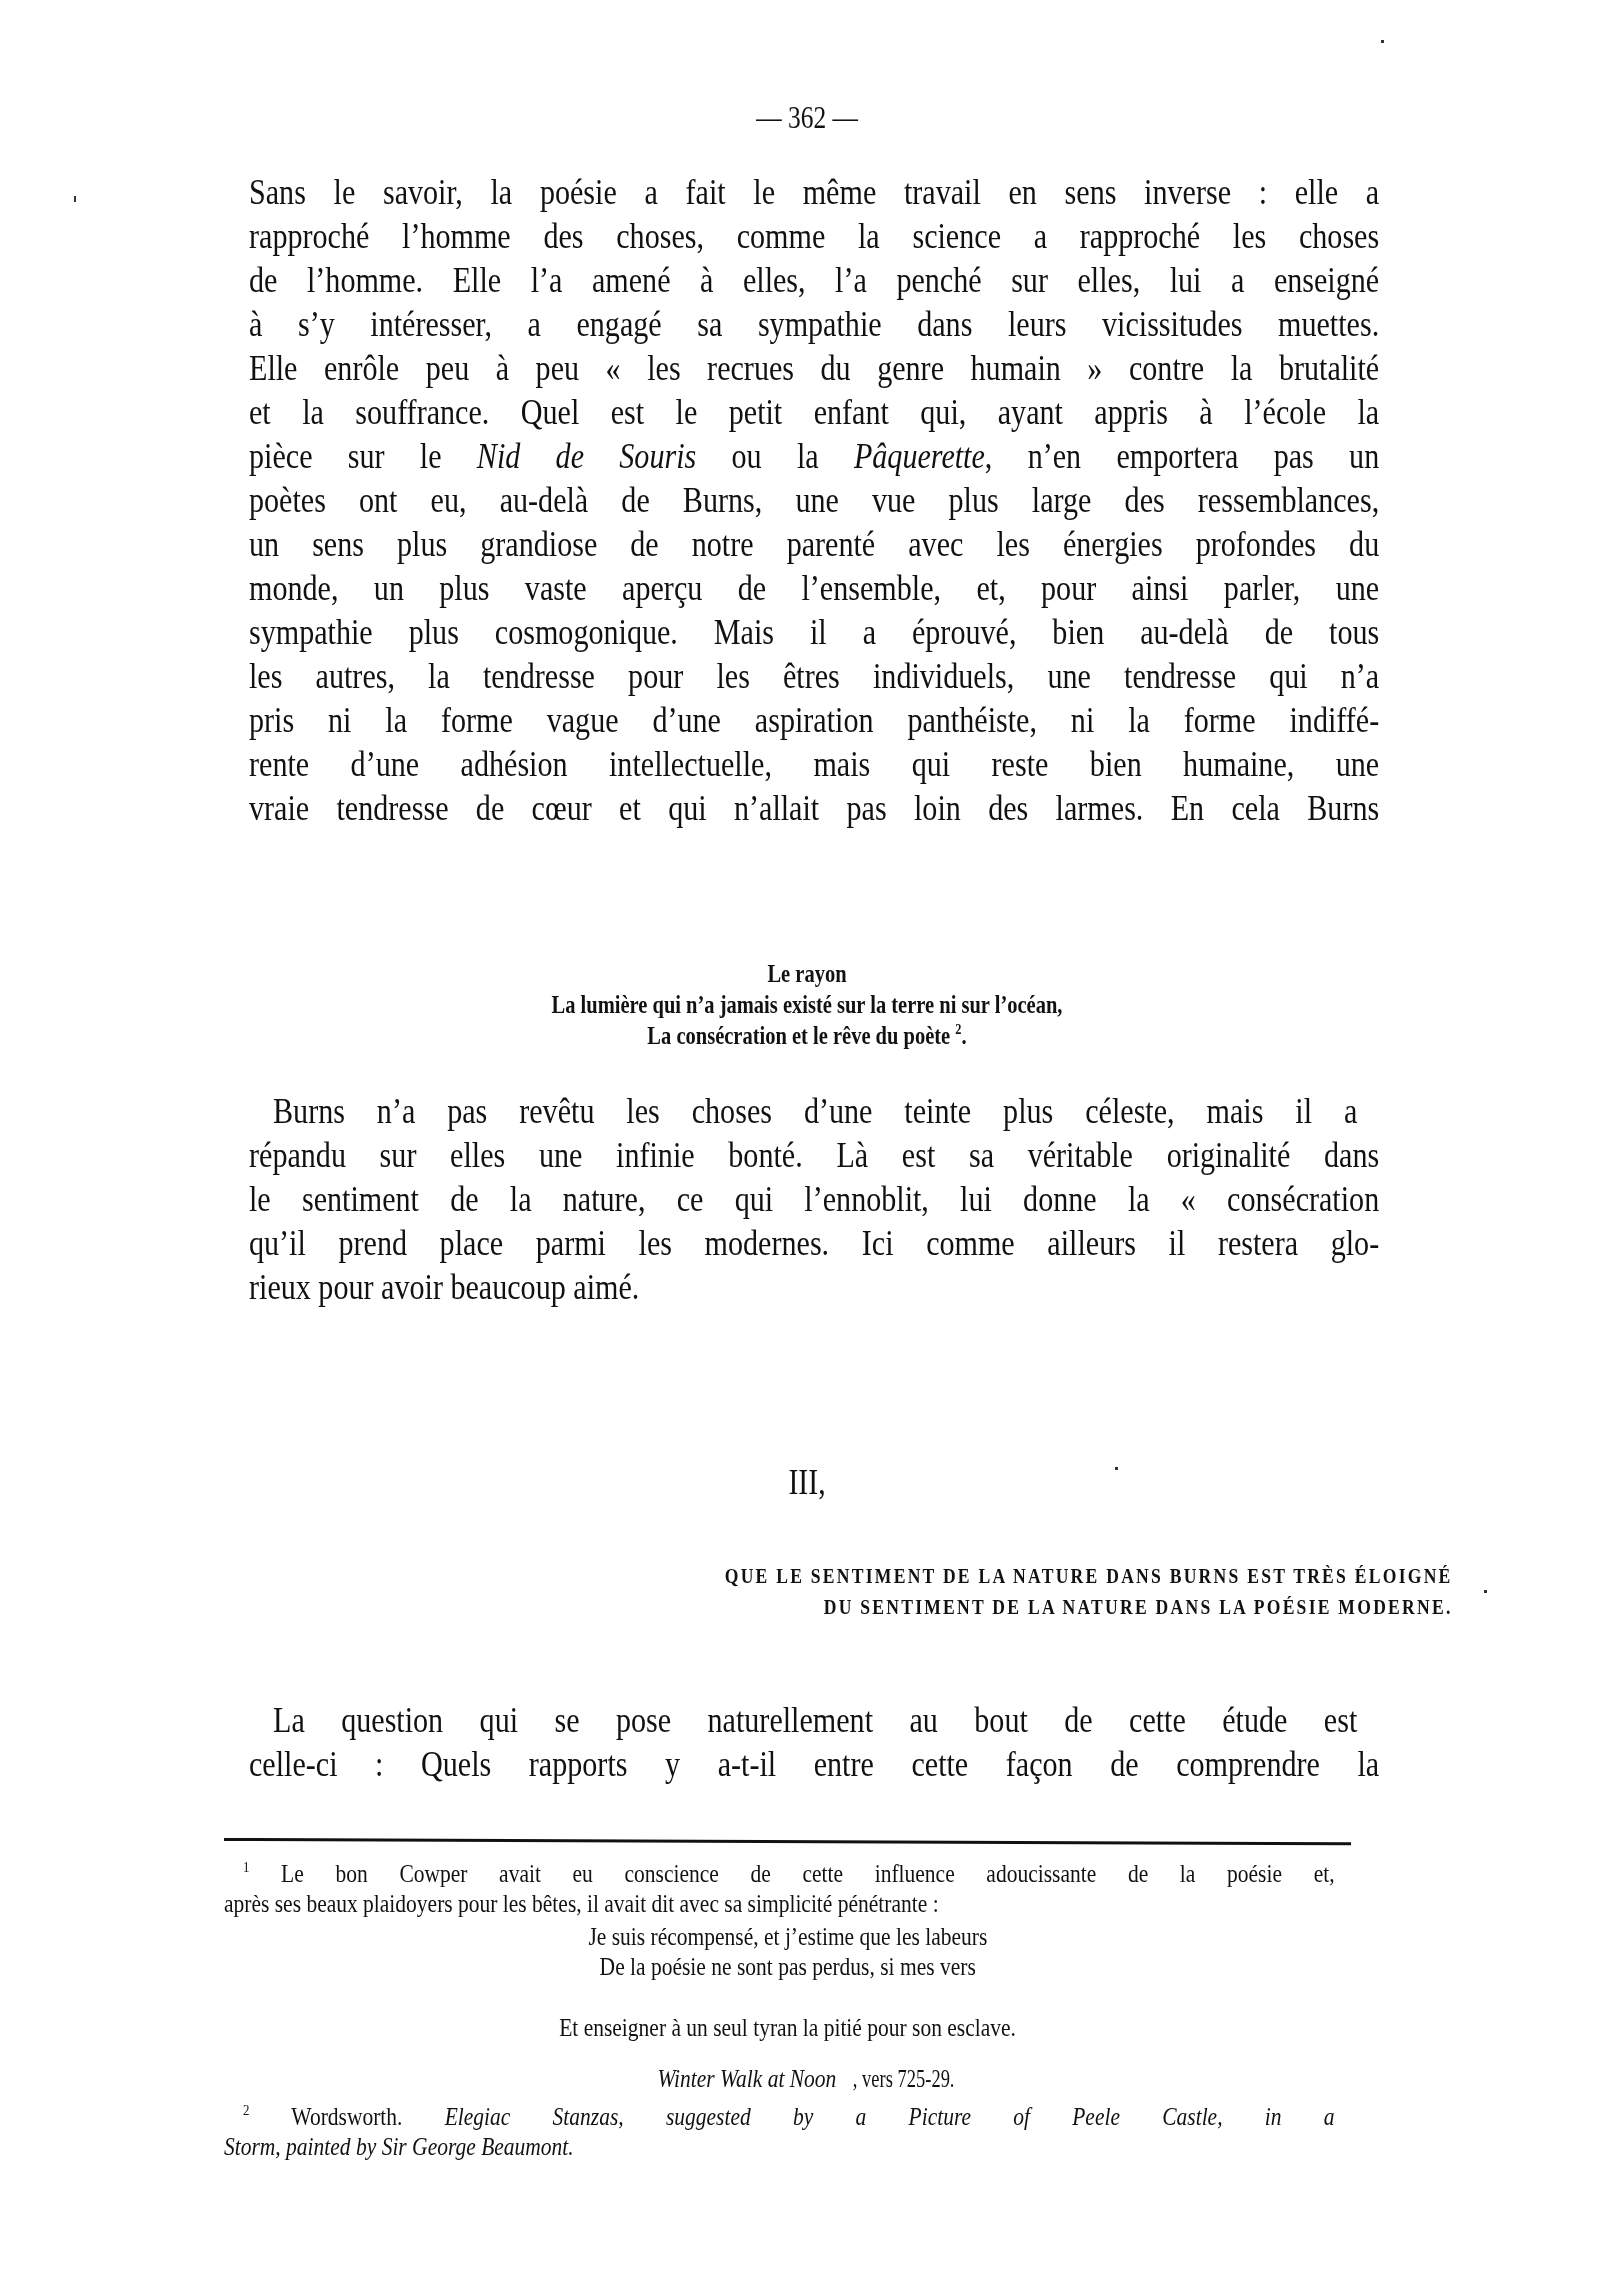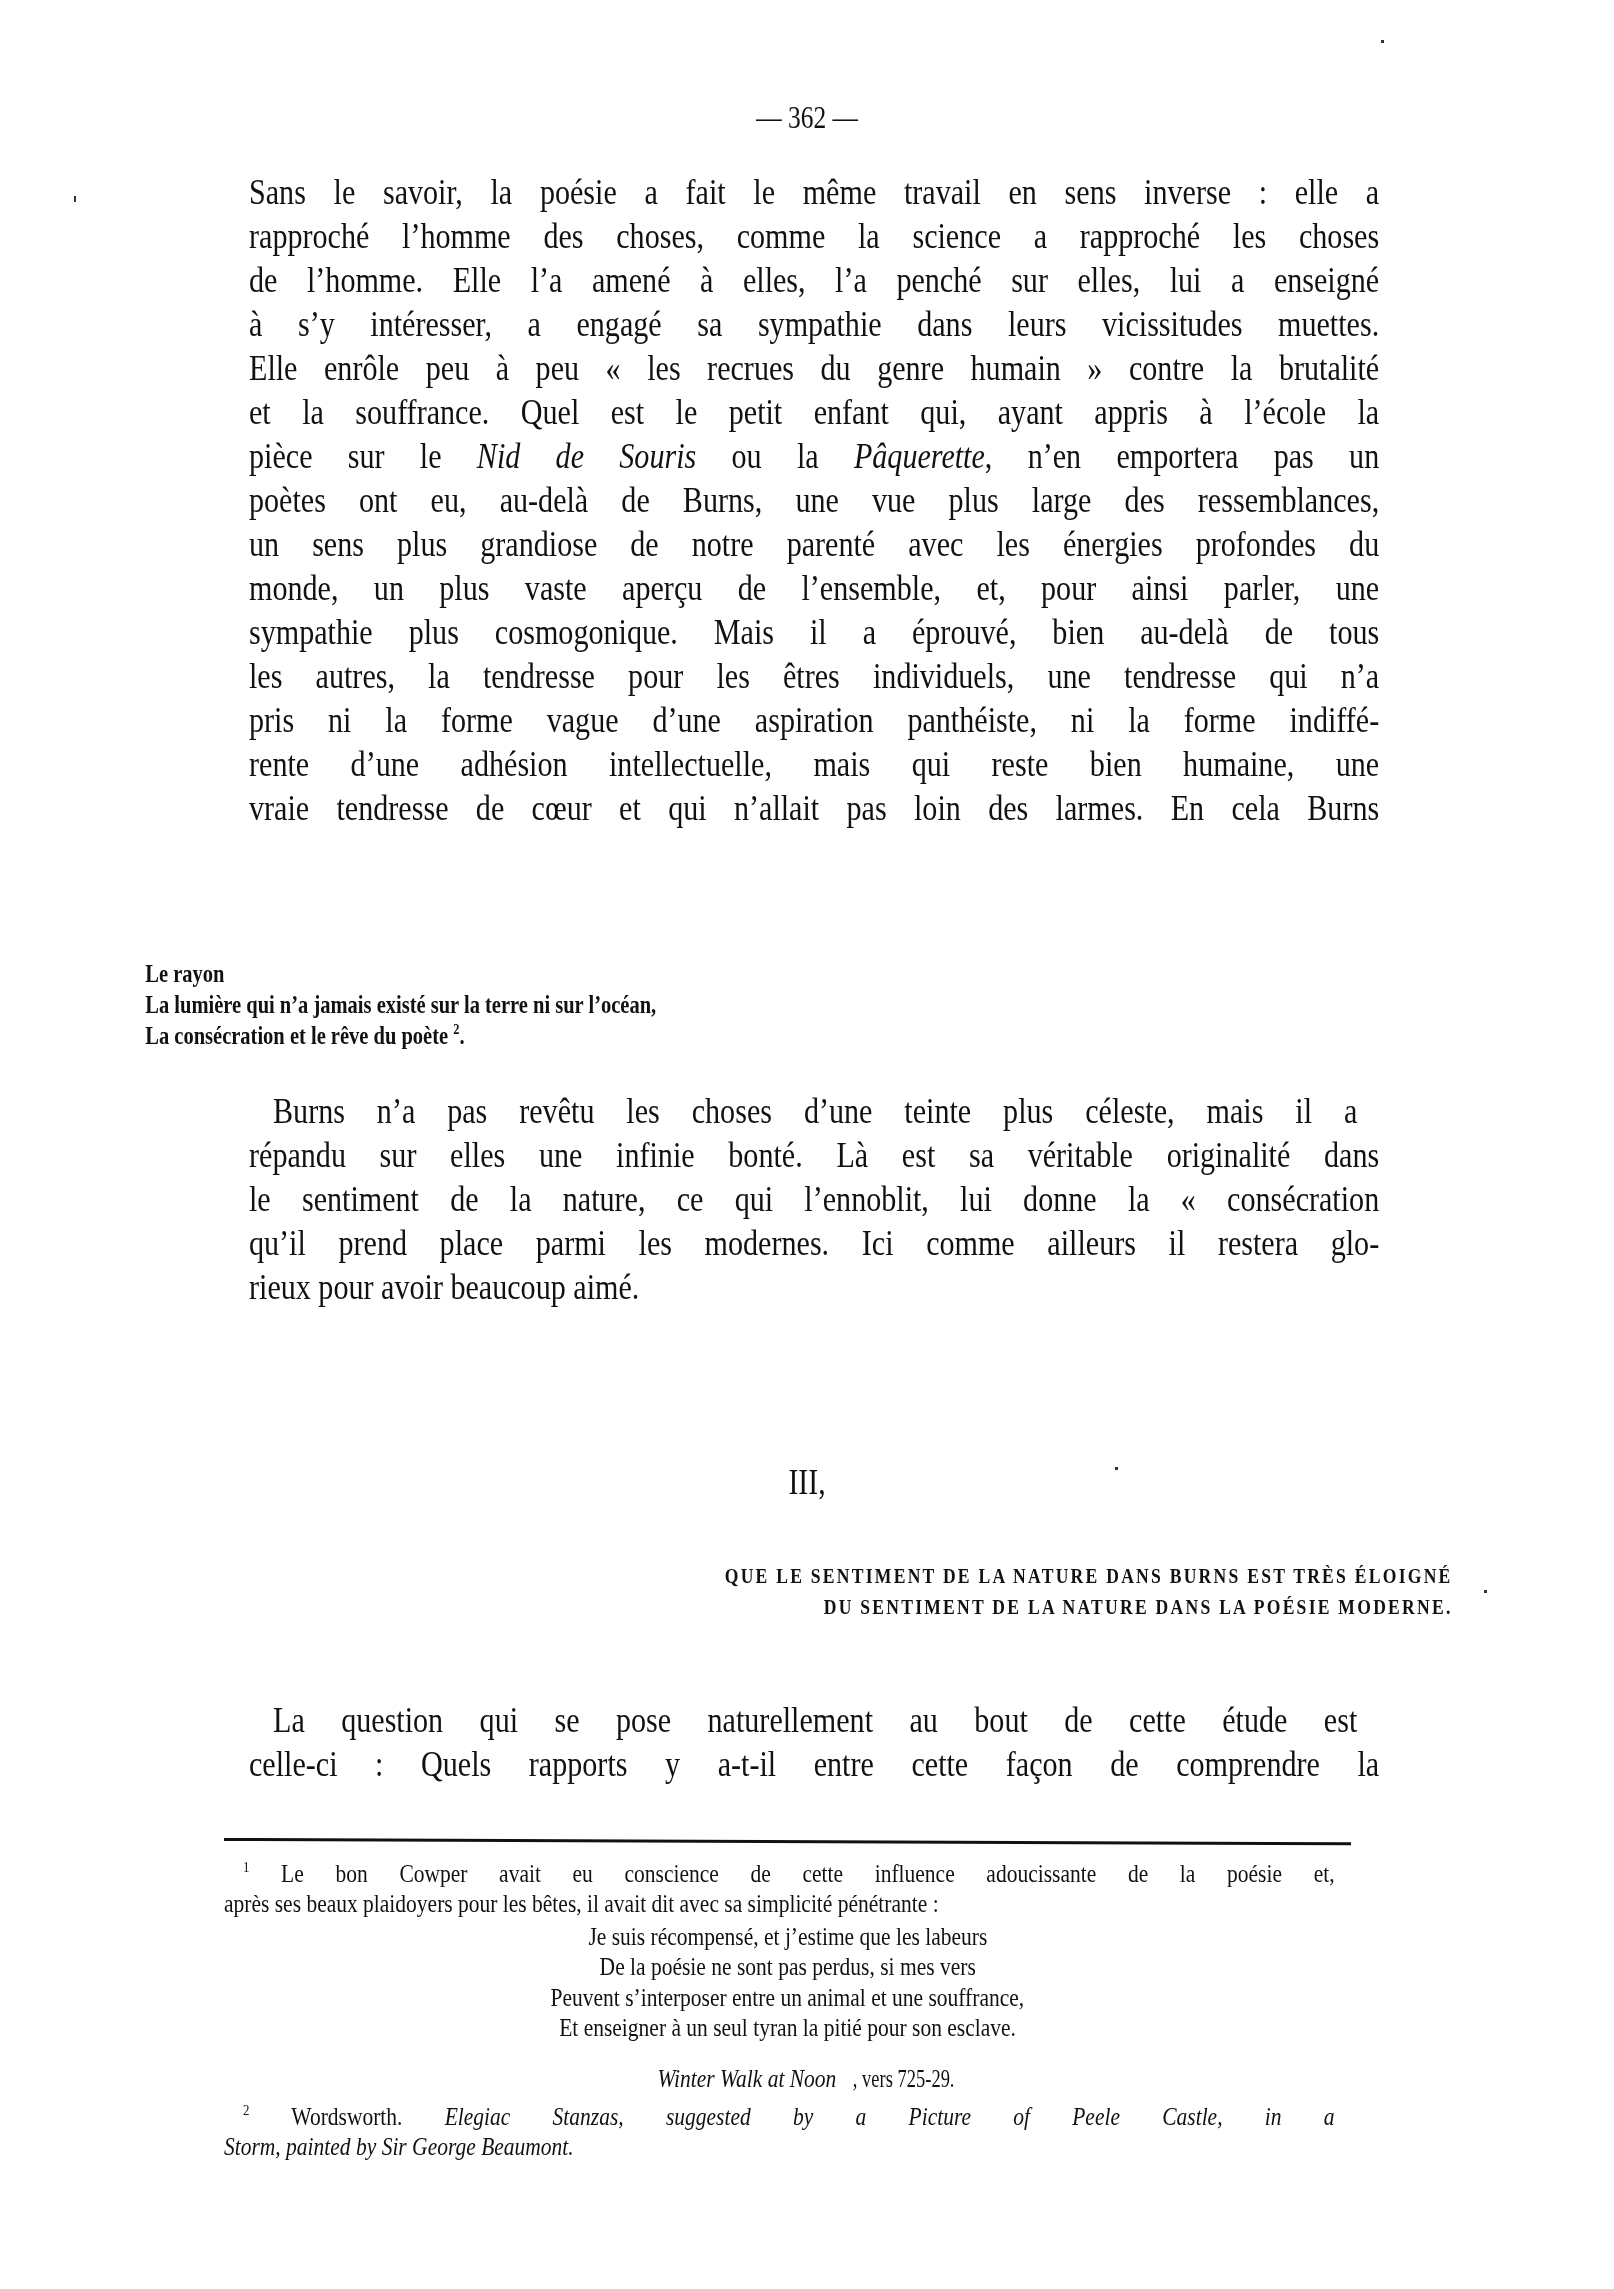--- a/index.html
+++ b/index.html
@@ -18,21 +18,21 @@
     font-size: 35px; line-height: 44px; margin-top: 12px;
   }
   .line {
     display: block; white-space: nowrap; text-align: justify;
     text-align-last: justify; height: 44px; overflow: visible;
   }
   .line.last { text-align-last: left; }
   .line.indent { padding-left: 24px; }
   .condensed { display: block; transform: scaleX(0.86); transform-origin: 0 0; width: 116.3%; }
   .quote-block {
-    left: 0; width: 1614px; text-align: left;
+    left: 0; width: 1614px; text-align: center;
     font-size: 25px; line-height: 31px; font-weight: bold;
   }
   .quote-block .qline { display: block; transform: scaleX(0.82); }
   .section-num {
     left: 0; width: 1614px; top: 1463px; text-align: center;
     font-size: 35px; transform: scaleX(0.85);
   }
   .section-heading {
     left: 0; width: 1614px; text-align: right;
     font-size: 22px; font-weight: bold; line-height: 31px; letter-spacing: 2.8px;
@@ -156,21 +156,20 @@
       <span class="fn-inner" style="width:114.5%;"><sup>1</sup><span> Le bon Cowper avait eu conscience de cette influence adoucissante de la poésie et,</span></span>
     </span>
   <span class="fn-line">
       <span class="fn-inner">après ses beaux plaidoyers pour les bêtes, il avait dit avec sa simplicité pénétrante :</span>
     </span>
 </div>
 <div class="abs fn-block" style="top:1922px;">
   <div style="position:relative;height:122px;">
     <div class="fn-verse" style="top:0;"><span>Je suis récompensé, et j’estime que les labeurs</span></div>
     <div class="fn-verse" style="top:30px;"><span>De la poésie ne sont pas perdus, si mes vers</span></div>
-    <div class="fn-verse" style="top:61px;"><span>Peuvent s’interposer entre un animal et une souffrance,</span></div>
     <div class="fn-verse" style="top:91px;"><span>Et enseigner à un seul tyran la pitié pour son esclave.</span></div>
   </div>
 </div>
 <div class="abs fn-block" style="top:2064px;">
   <div class="fn-attrib"><span><i>Winter Walk at Noon</i><span>, vers 725-29.</span></span></div>
 </div>
 
 <div class="abs fn-block" style="top:2102px;">
   <span class="fn-line just" style="padding-left:18.5px;">
       <span class="fn-inner" style="width:114.5%;"><sup>2</sup><span> Wordsworth. </span><i>Elegiac Stanzas, suggested by a Picture of Peele Castle, in a</i></span>

